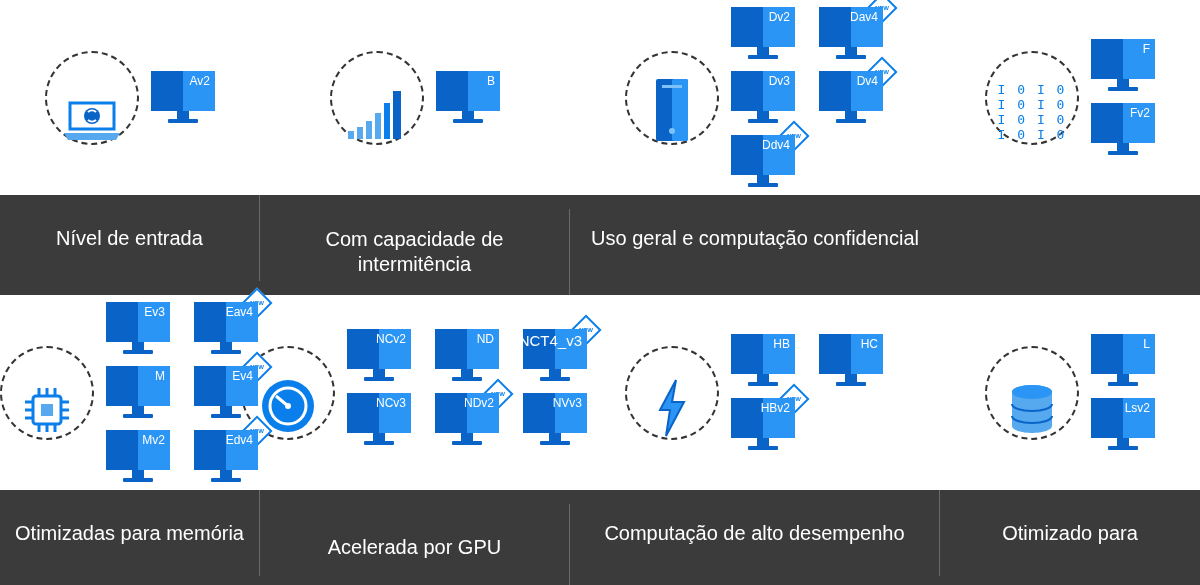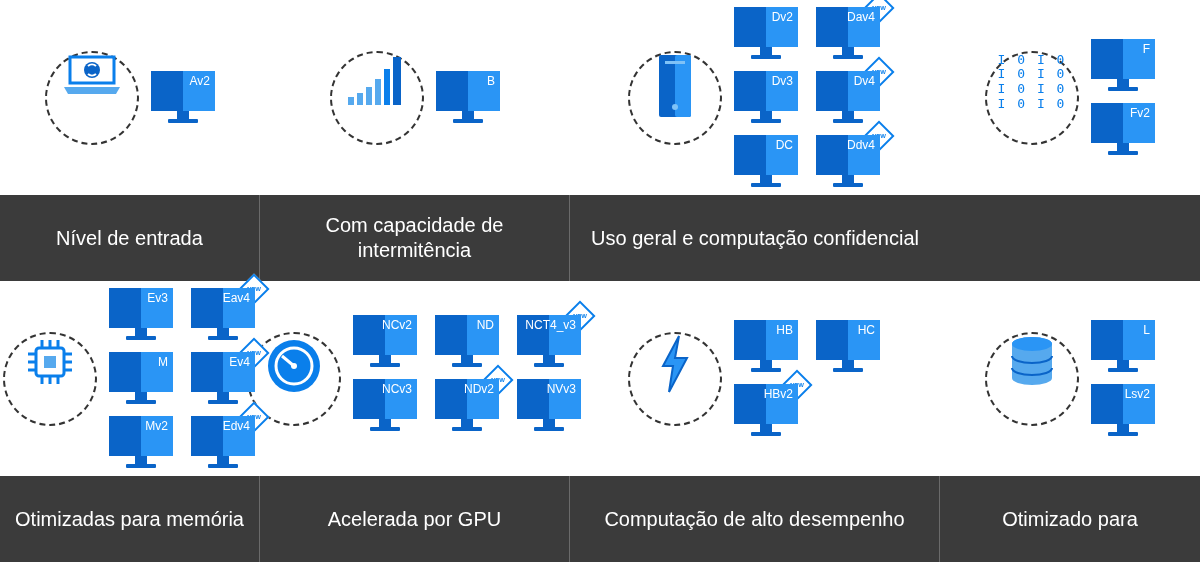--- a/index.html
+++ b/index.html
@@ -7,35 +7,35 @@
   .row { display: flex; }
   .cell { display: flex; align-items: center; justify-content: center; padding: 10px 8px; height: 195px; }
   .cell.c1 { width: 260px; padding-left: 8px; }
   .cell.c2 { width: 310px; }
   .cell.c3 { width: 370px; }
   .cell.c4 { width: 260px; }
   .labels { display: flex; background: #3b3b3b; }
   .label { color: #fff; font-size: 20px; display: flex; align-items: center; justify-content: center; text-align: center; height: 86px; padding: 0 10px; border-right: 1px solid #6a6a6a; line-height: 1.25; }
   .label:last-child { border-right: none; }
   .label.c1 { width: 260px; }
-  .label.c2 { width: 310px; }
+  .label.c2 { width: 310px; margin-top: 14px; }
   .label.c3 { width: 370px; }
   .label.c4 { width: 260px; }
 
-  .circ { width: 94px; height: 94px; border: 2px dashed #333; border-radius: 50%; display: flex; align-items: flex-start; justify-content: center; flex-shrink: 0; margin-right: 12px; color: #0a7feb; }
+  .circ { width: 94px; height: 94px; border: 2px dashed #333; border-radius: 50%; display: flex; align-items: flex-end; justify-content: center; flex-shrink: 0; margin-right: 12px; color: #0a7feb; }
 
   .vm { width: 64px; height: 54px; position: relative; display: inline-flex; flex-direction: column; align-items: center; }
   .vm .screen { width: 64px; height: 40px; background: linear-gradient(to right, #0a64c8 50%, #2a95f5 50%); position: relative; }
   .vm .screen .lbl { position: absolute; top: 3px; right: 5px; color: #fff; font-size: 12px; font-weight: 500; }
   .vm .stand { width: 12px; height: 8px; background: #0a64c8; }
   .vm .base { width: 30px; height: 4px; background: #0a64c8; border-radius: 1px; }
   .vm .badge { position: absolute; top: -10px; right: -10px; width: 22px; height: 22px; background: #fff; border: 2px solid #0a7feb; transform: rotate(45deg); display: flex; align-items: center; justify-content: center; }
   .vm .badge span { transform: rotate(-45deg); font-size: 6px; color: #0a7feb; font-weight: bold; }
 
-  .vmgrid { display: grid; grid-template-columns: repeat(2, 66px); gap: 10px 16px; }
+  .vmgrid { display: grid; grid-template-columns: repeat(2, 66px); gap: 10px 22px; }
   .vmgrid.three { grid-template-columns: repeat(3, 66px); }
   .vmcol { display: flex; flex-direction: column; gap: 10px; }
 
   svg { display: block; }
 </style>
 </head>
 <body>
 
 <div class="row">
 
@@ -110,27 +110,20 @@
           </div>
           <div class="stand"></div>
           <div class="base"></div>
         </div>
       <div class="vm">
           <div class="badge">
             <span>NEW</span>
           </div>
           <div class="screen">
             <span class="lbl">Dv4</span>
-          </div>
-          <div class="stand"></div>
-          <div class="base"></div>
-        </div>
-      <div class="vm">
-          <div class="screen">
-            <span class="lbl">DC</span>
           </div>
           <div class="stand"></div>
           <div class="base"></div>
         </div>
       <div class="vm">
           <div class="badge">
             <span>NEW</span>
           </div>
           <div class="screen">
             <span class="lbl">Ddv4</span>
@@ -276,21 +269,21 @@
               <span class="lbl">ND</span>
             </div>
             <div class="stand"></div>
             <div class="base"></div>
           </div>
         <div class="vm">
             <div class="badge">
               <span>NEW</span>
             </div>
             <div class="screen">
-              <span class="lbl" style="font-size:12px;">NCT4_v3</span>
+              <span class="lbl" style="font-size:15px;">NCT4_v3</span>
             </div>
             <div class="stand"></div>
             <div class="base"></div>
           </div>
         <div class="vm">
             <div class="screen">
               <span class="lbl">NCv3</span>
             </div>
             <div class="stand"></div>
             <div class="base"></div>

